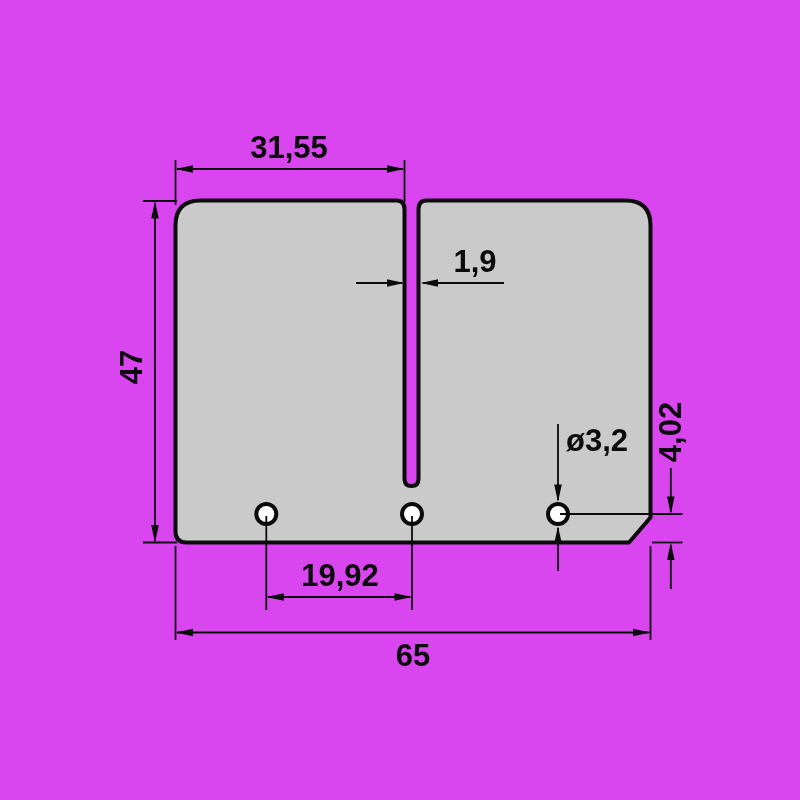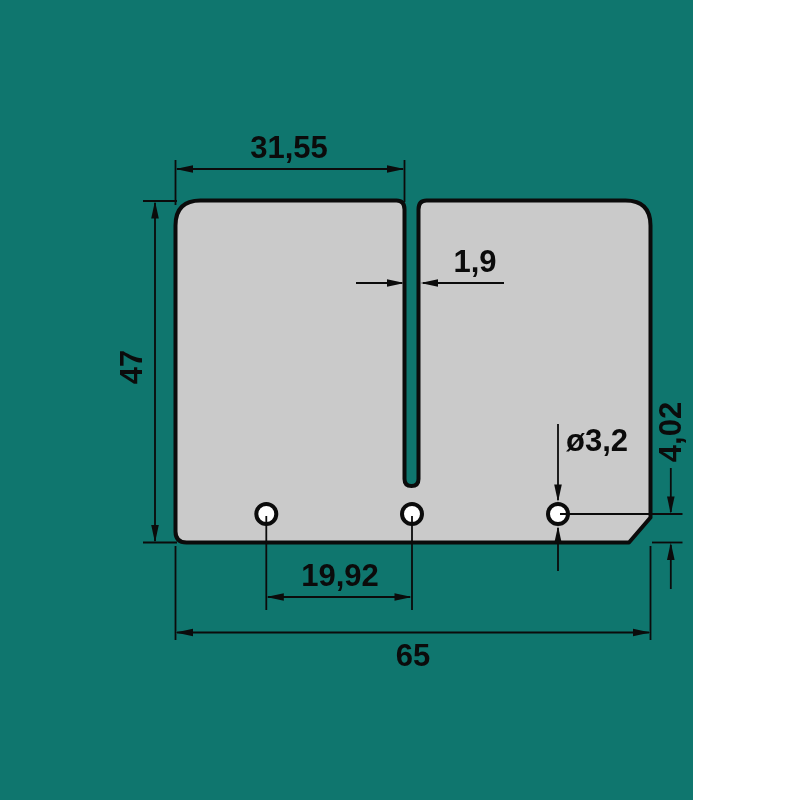--- a/index.html
+++ b/index.html
@@ -1,16 +1,16 @@
 <!DOCTYPE html>
 <html><head>
 <meta charset="utf-8">
 <style>
   html,body{margin:0;padding:0;background:#ffffff;}
-  .page{width:693px;height:800px;position:relative;background:#0f766e;}
+  .page{width:800px;height:800px;position:relative;background:#d946ef;}
   text{font-family:"Liberation Sans", sans-serif;font-weight:bold;fill:#0b0b0b;}
 </style>
 </head>
 <body>
 <div class="page">
 <svg width="800" height="800" viewBox="0 0 800 800" xmlns="http://www.w3.org/2000/svg">
 
   <g>
     <path d="M 175.5,225.5 Q 175.5,200.5 200.5,200.5 L 396.5,200.5 Q 404.5,200.5 404.5,209.5 L 404.5,479 Q 404.5,486 411.5,486 Q 418.5,486 418.5,479 L 418.5,209.5 Q 418.5,200.5 426.5,200.5 L 625.5,200.5 Q 650.5,200.5 650.5,225.5 L 650.5,517.5 L 629,542.5 L 186.5,542.5 Q 175.5,542.5 175.5,531.5 Z" fill="#cacaca" stroke="#0b0b0b" stroke-width="4" stroke-linejoin="round"></path>
   </g>

